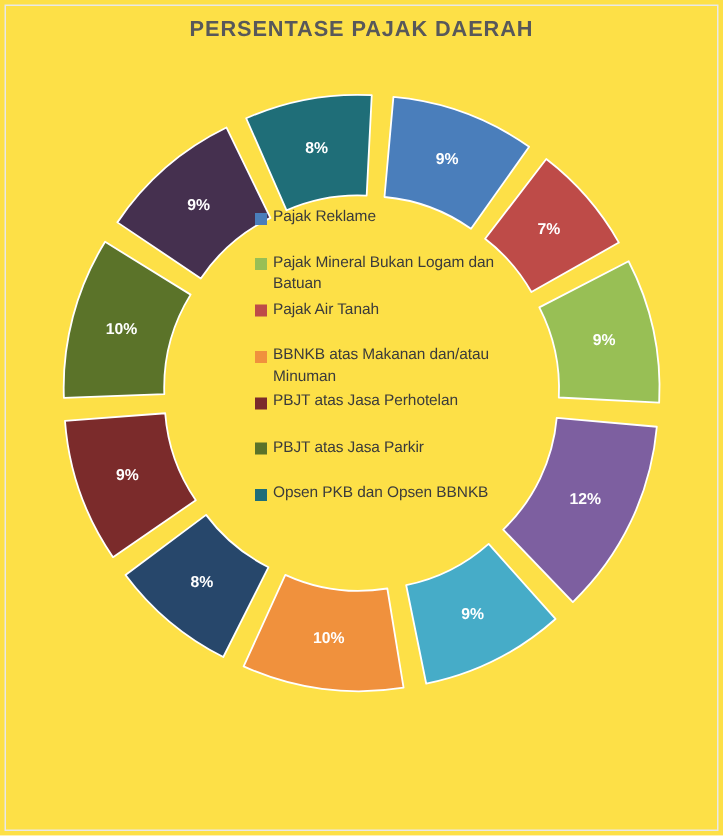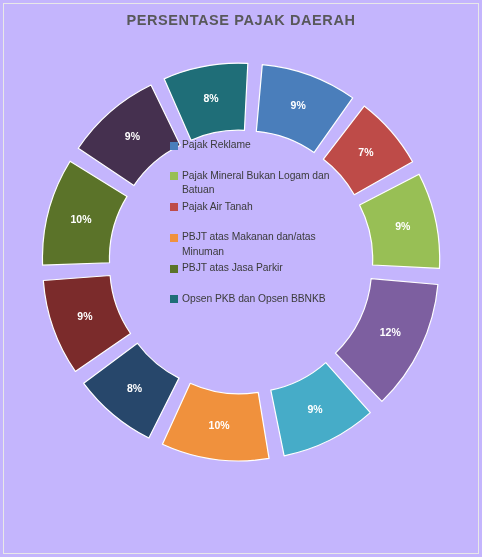--- a/index.html
+++ b/index.html
@@ -7,21 +7,21 @@
     padding: 0;
     background: #ffffff;
   }
   body {
     font-family: "Liberation Sans", sans-serif;
   }
   #page {
     position: relative;
     width: 482px;
     height: 557px;
-    background: #c4b5fd;
+    background: #fde047;
     overflow: hidden;
     box-sizing: border-box;
     padding-left: 36px;
   }
   #frame {
     position: absolute;
     left: 3px;
     top: 3px;
     right: 3px;
     bottom: 3px;
@@ -127,21 +127,25 @@
       <div class="legend-item">
         <span class="legend-swatch" style="background: rgb(152, 191, 85);"></span>
         <span class="legend-label">Pajak Mineral Bukan Logam dan Batuan</span>
       </div>
       <div class="legend-item gap-big">
         <span class="legend-swatch" style="background: rgb(190, 75, 72);"></span>
         <span class="legend-label">Pajak Air Tanah</span>
       </div>
       <div class="legend-item">
         <span class="legend-swatch" style="background: rgb(240, 145, 61);"></span>
-        <span class="legend-label">PBJT atas Makanan dan/atas Minuman</span>
+        <span class="legend-label">BBNKB atas Makanan dan/atau Minuman</span>
+      </div>
+      <div class="legend-item gap-big">
+        <span class="legend-swatch" style="background: rgb(123, 43, 43);"></span>
+        <span class="legend-label">PBJT atas Jasa Perhotelan</span>
       </div>
       <div class="legend-item gap-big">
         <span class="legend-swatch" style="background: rgb(91, 115, 41);"></span>
         <span class="legend-label">PBJT atas Jasa Parkir</span>
       </div>
       <div class="legend-item">
         <span class="legend-swatch" style="background: rgb(31, 110, 120);"></span>
         <span class="legend-label">Opsen PKB dan Opsen BBNKB</span>
       </div>
     </div>

